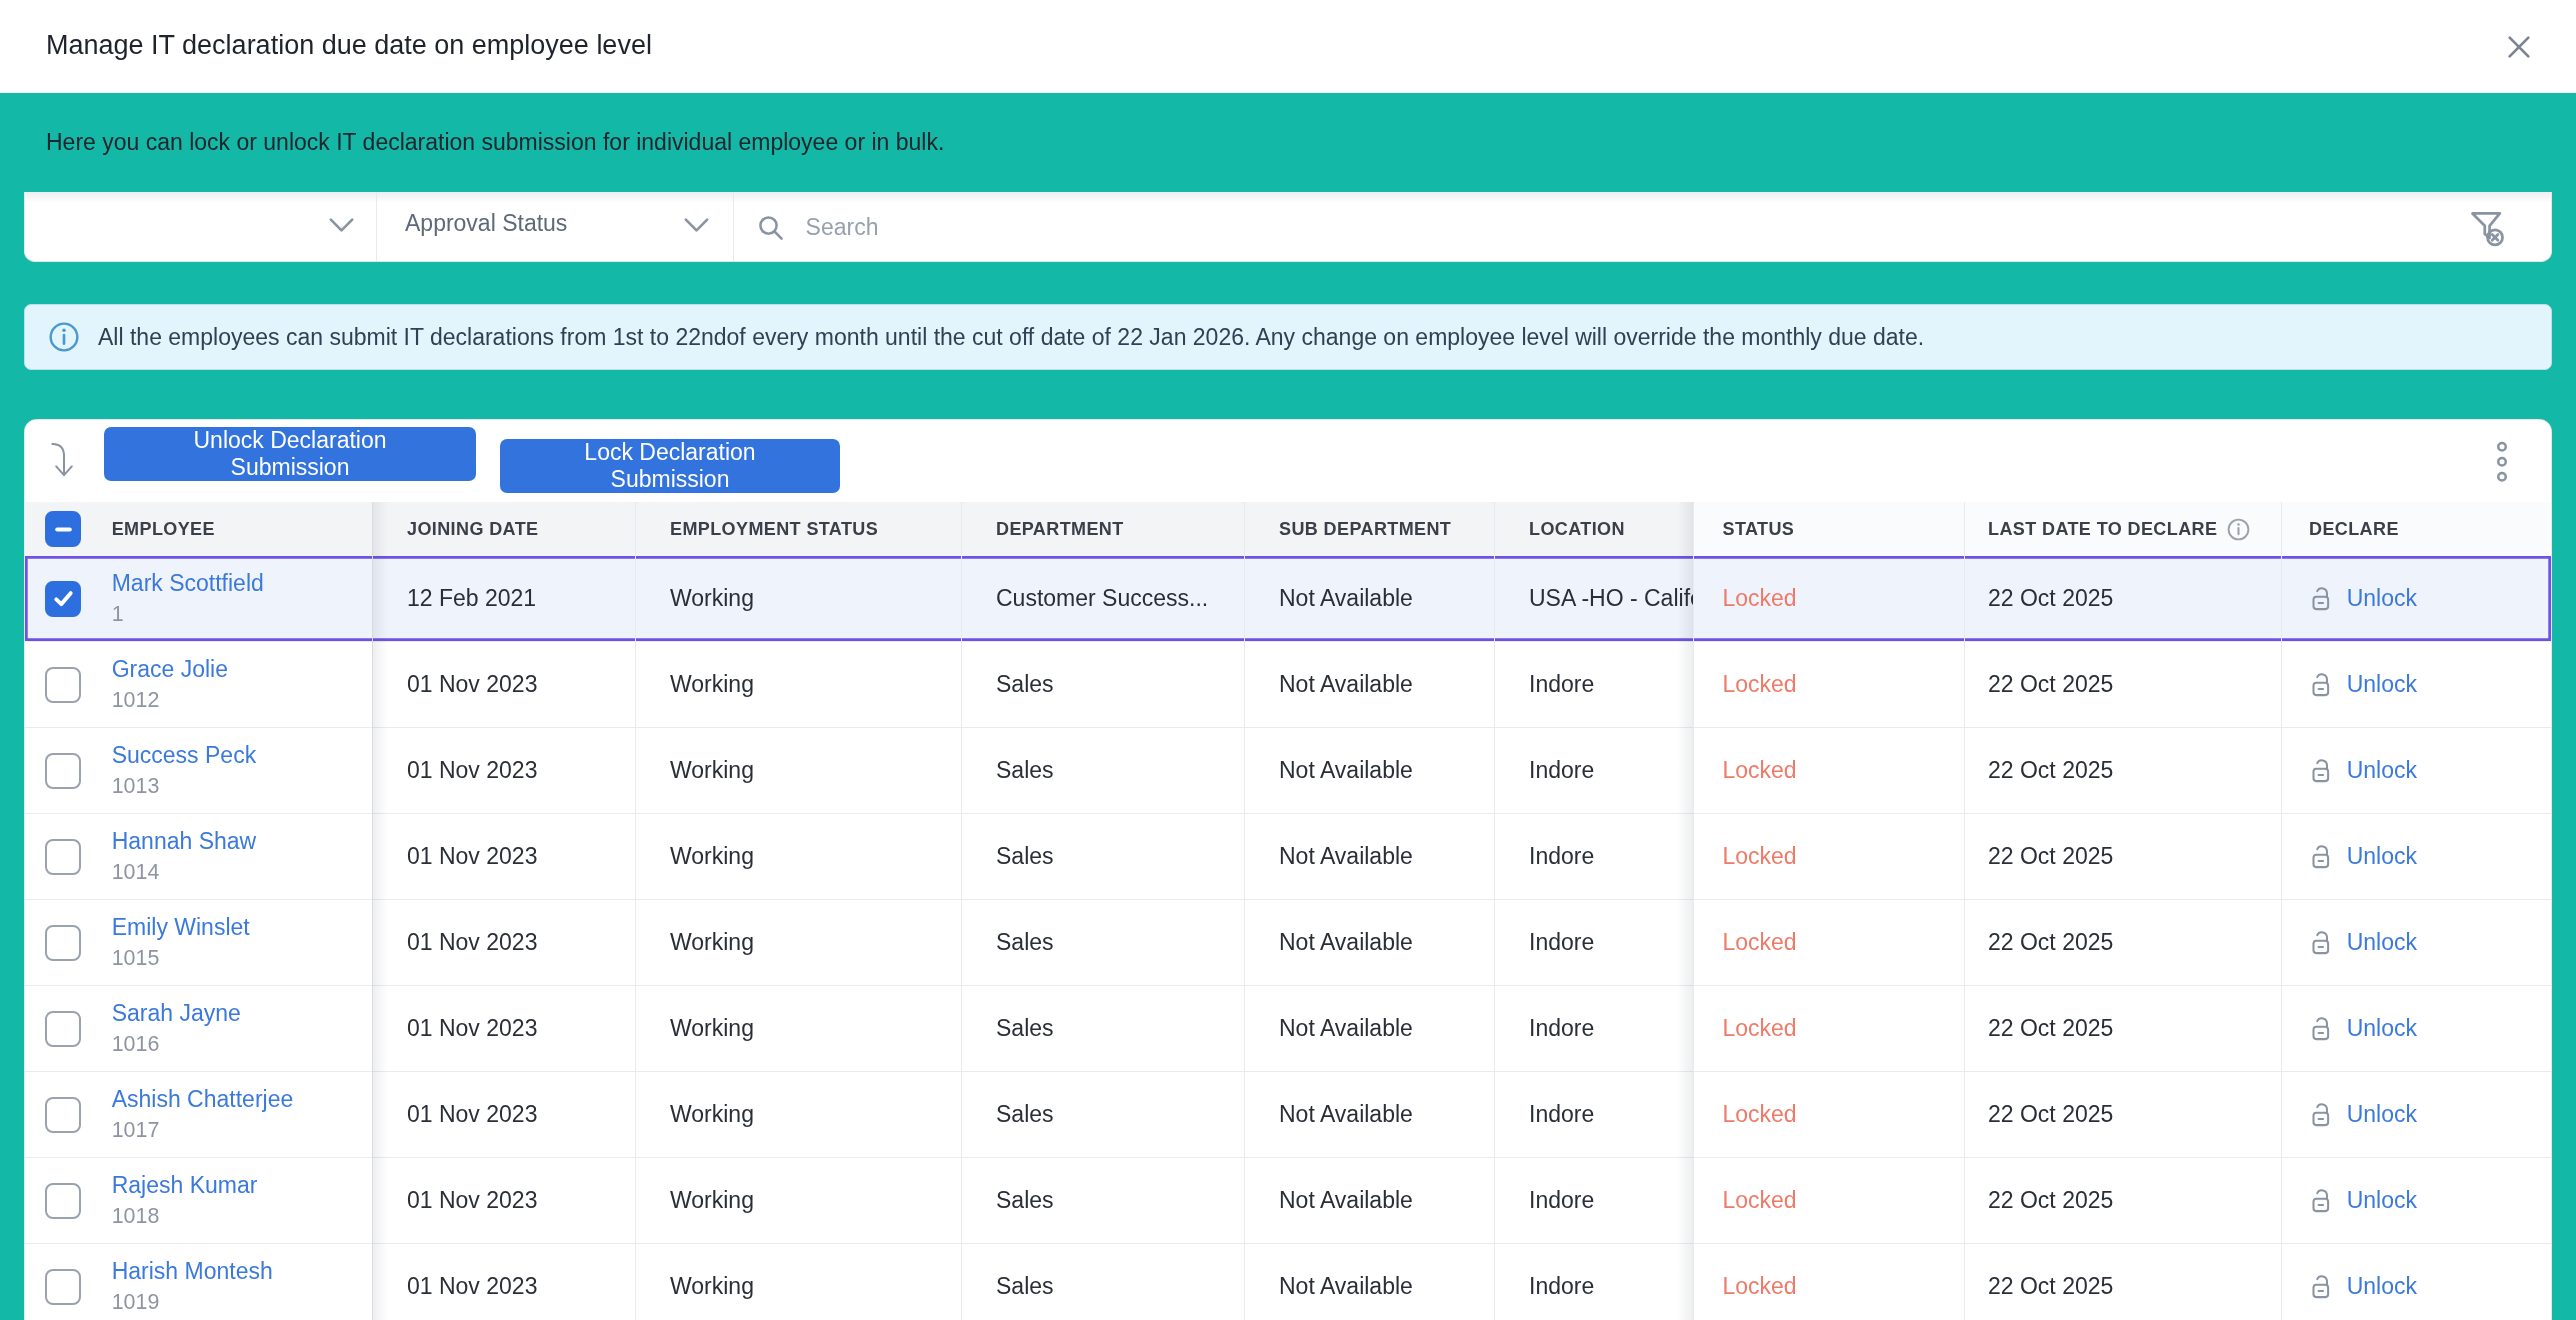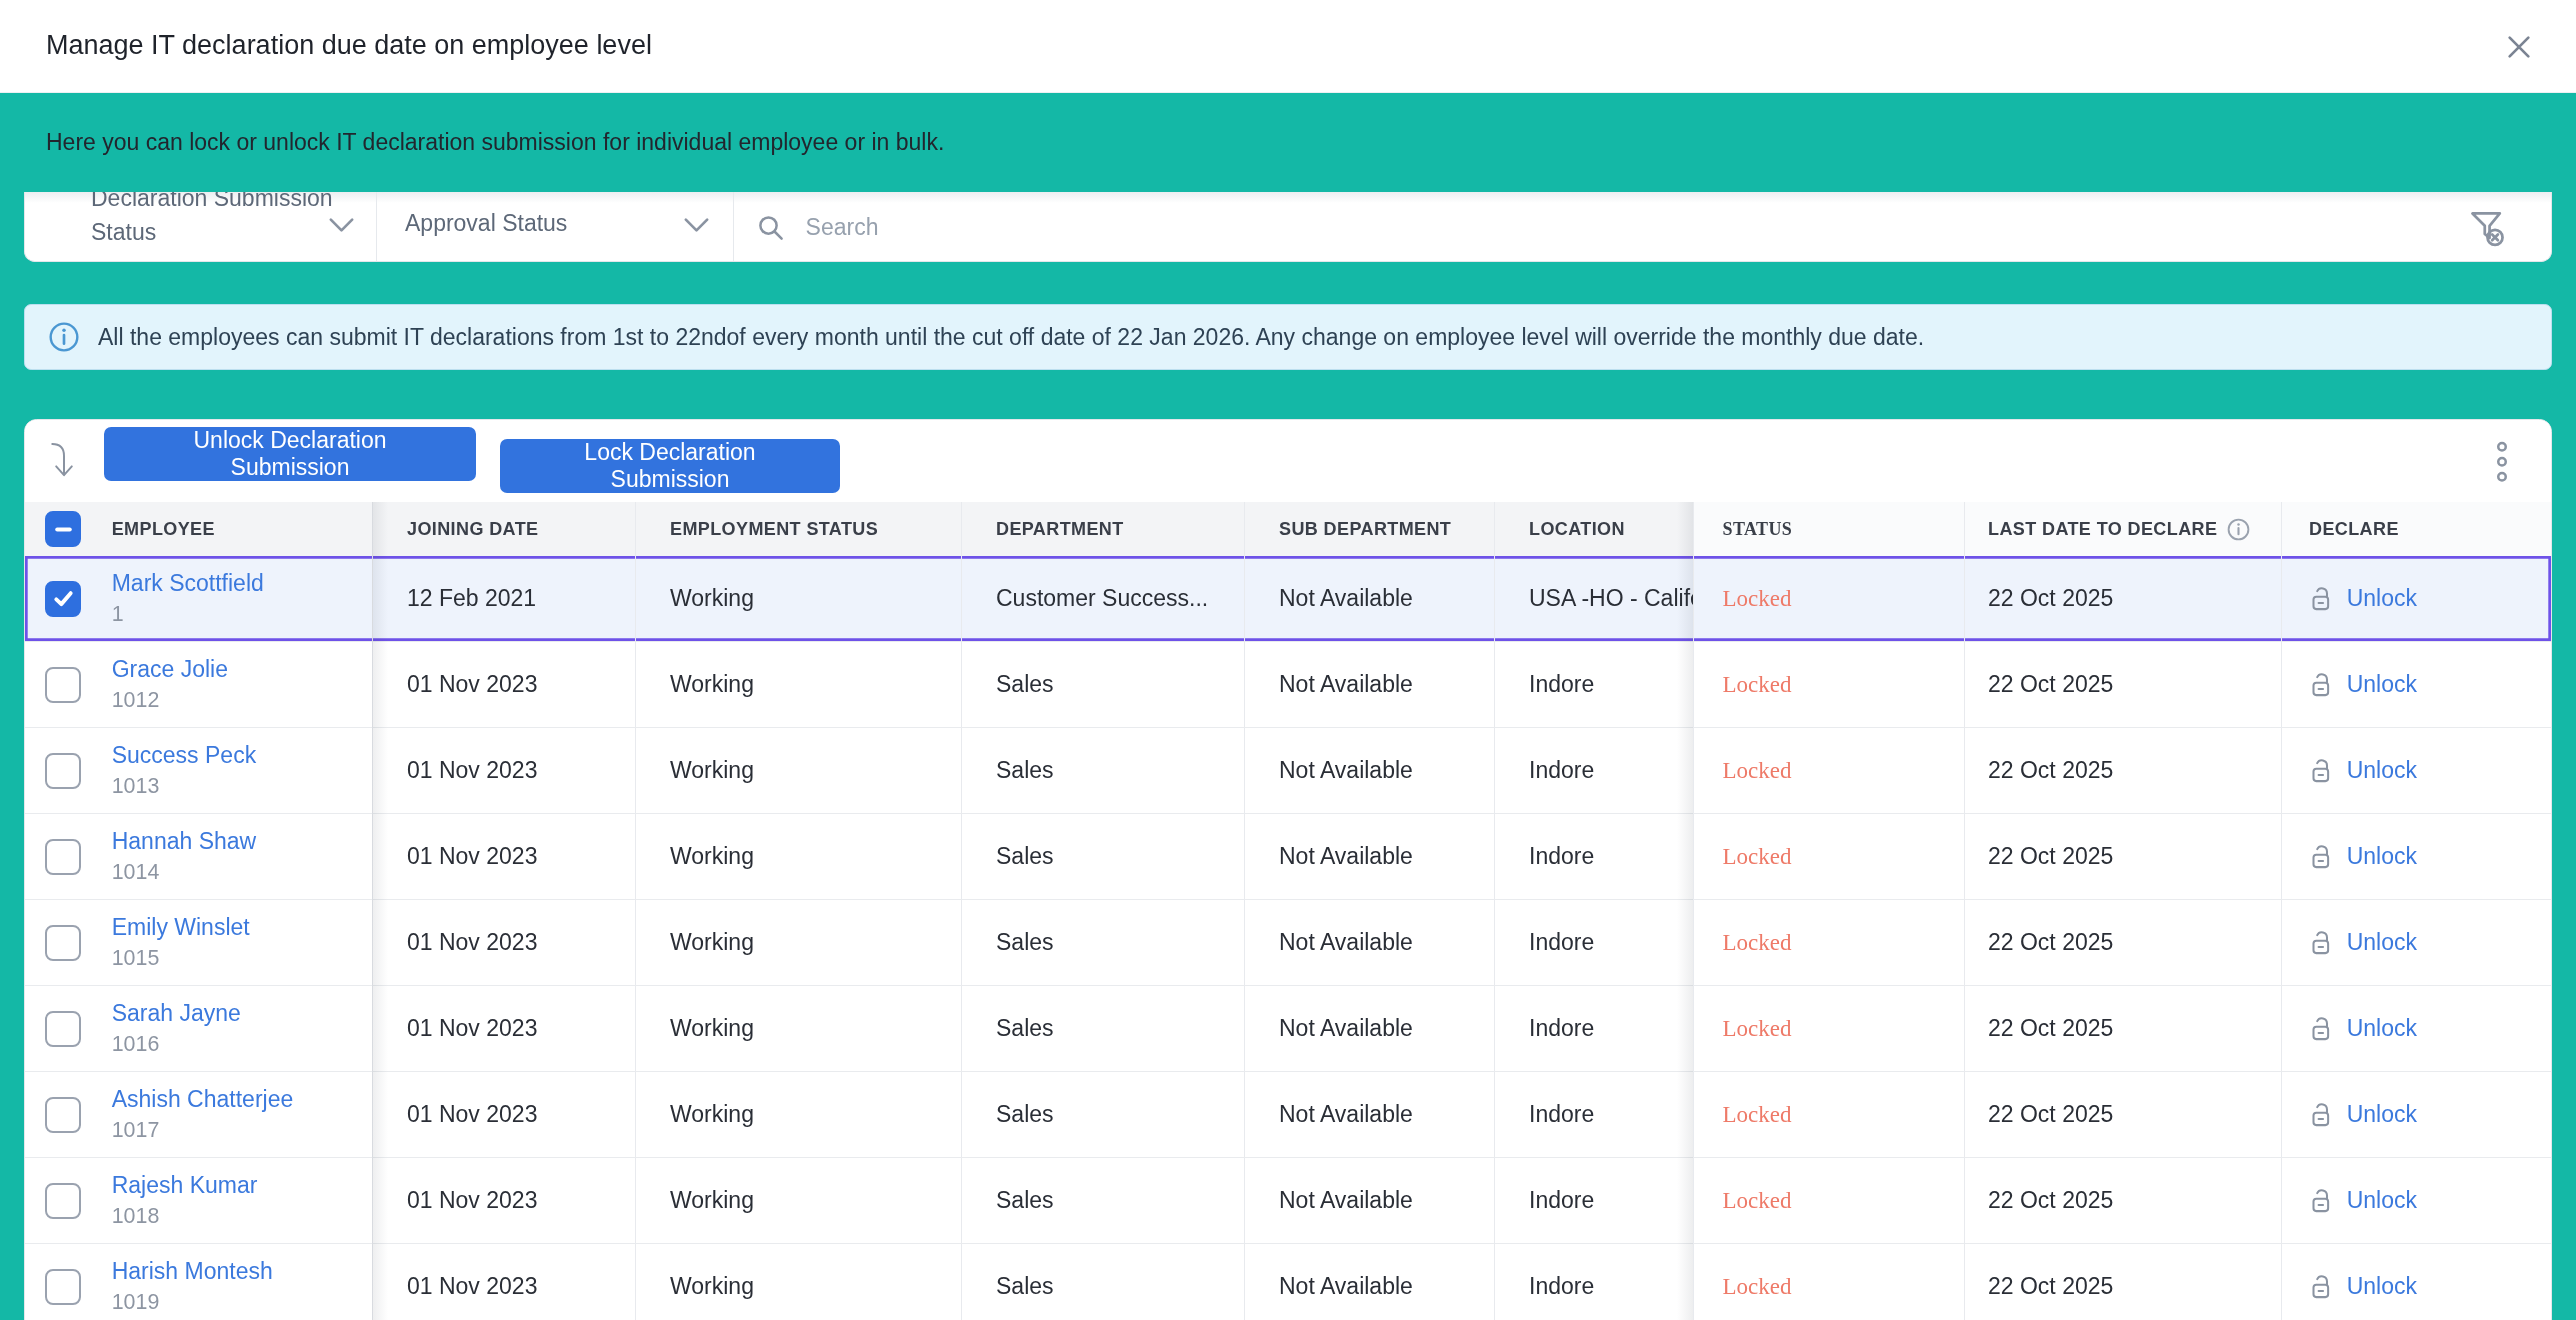--- a/index.html
+++ b/index.html
@@ -66,21 +66,21 @@
   .thead .cell { display:flex; align-items:center; font-size:18px; letter-spacing:0.4px; color:#3a3f49; font-weight:bold; height:54px; white-space:nowrap; overflow:hidden; }
   .thead .cell.sticky-r { background:#fafbfc; }
   .tbody { position:absolute; left:0; top:136px; width:100%; }
   .body-row { height:86px; border-bottom:0.9px solid #e9ebee; background:#fff; }
   .body-row.selected { background:#eef3fc; box-shadow:inset 0 0 0 2.7px #6e52e8; }
   .cell { position:relative; display:flex; align-items:center; overflow:hidden; white-space:nowrap; }
   .trow > .cell:nth-child(n+2):not(:last-child) { border-right:0.9px solid #e8eaee; }
   .cb-cell { justify-content:center; }
   .pad-d { padding-left:34px; }
   .pad-emp { padding-left:10.7px; }
-  .pad-st { padding-left:28.5px;font-family:Liberation Serif, serif; }
+  .pad-st { padding-left:28.5px; }
   .pad-ld { padding-left:23px; }
   .pad-ac { padding-left:27px; }
   .text-cell span { font-size:23px; color:#2a2e36; }
   .status-cell span { color:#ee7a68; }
   .emp-cell { flex-direction:column; align-items:flex-start; justify-content:center; }
   .emp-name { font-size:23px; color:#3b79dd; text-decoration:none; cursor:pointer; }
   .emp-id { font-size:21.4px; color:#8d95a2; margin-top:5.4px; }
   .unlock-link { display:flex; align-items:center; gap:10.7px; cursor:pointer; text-decoration:none; }
   .unlock-link span { font-size:23px; color:#3b79dd; }
 
@@ -106,23 +106,20 @@
     <div class="close-btn">
       <svg width="32" height="32" viewBox="0 0 24 24">
           <path d="M5 5 L19 19 M19 5 L5 19" stroke="#7b8493" stroke-width="2" fill="none" stroke-linecap="round"></path>
         </svg>
     </div>
   </div>
 
   <div class="dlg-subtitle">Here you can lock or unlock IT declaration submission for individual employee or in bulk.</div>
 
   <div class="filter-box">
-    <div class="f-dd1">
-      <div class="f-label">Declaration Submission Status</div>
-    </div>
     <svg class="chev" style="left:303px; top:25px;" viewBox="0 0 20 12">
         <polyline points="2,2 10,10 18,2" class="icon-stroke"></polyline>
       </svg>
     <div class="f-div" style="left:351px;"></div>
 
     <div class="f-dd2">
       <div class="f-label">Approval Status</div>
     </div>
     <svg class="chev" style="left:658px; top:25px;" viewBox="0 0 20 12">
         <polyline points="2,2 10,10 18,2" class="icon-stroke"></polyline>

